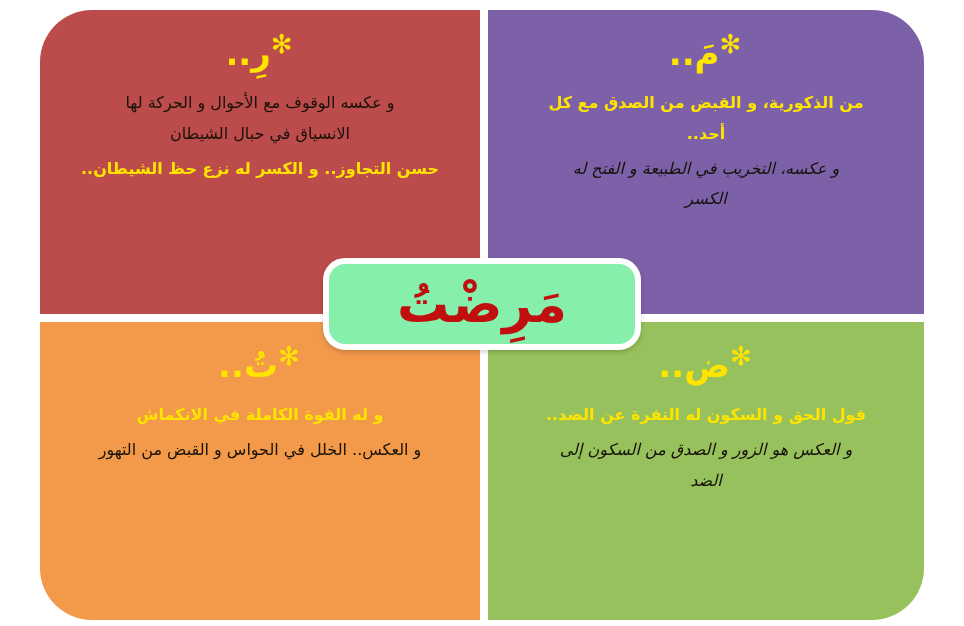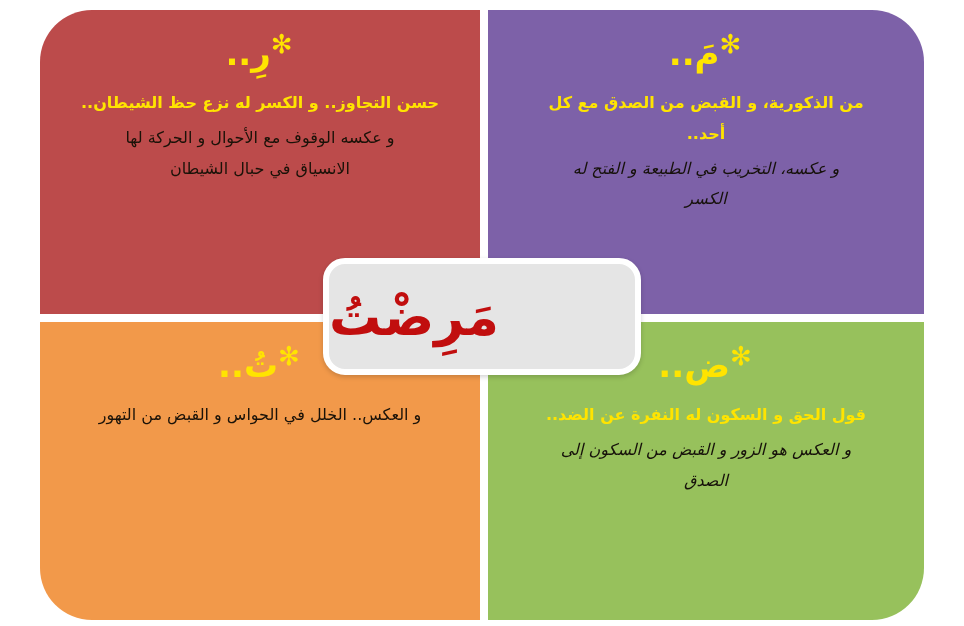--- a/index.html
+++ b/index.html
@@ -103,28 +103,28 @@
   .quad-bl .line-lo { color: #16110a; font-style: italic; }
 
   .block { margin-top: 10px; }
 
   
   #centre {
     position: absolute;
     left: 323px;
     top: 258px;
     width: 318px;
-    height: 117px;
+    height: 92px;
     box-sizing: border-box;
-    background: #e5e5e5;
+    background: #86efac;
     border: 6px solid #ffffff;
     border-radius: 22px;
     display: flex;
     align-items: center;
-    justify-content: flex-end;
+    justify-content: center;
     box-shadow: 0 2px 5px rgba(0,0,0,0.18);
     z-index: 5;
   }
   #centre-word {
     color: #C10E0E;
     font-size: 52px;
     font-weight: bold;
     direction: rtl;
     letter-spacing: 1px;
     line-height: 1;
@@ -133,25 +133,25 @@
 </head>
 <body>
 
 <div id="diagram">
 
   <div class="quad quad-tr">
     <div class="quad-head">
       <span class="star">✻</span><span>رِ..</span>
     </div>
     <div class="block">
-      <p class="line line-hi">حسن التجاوز.. و الكسر له نزع حظ الشيطان..</p>
+      <p class="line line-lo">و عكسه الوقوف مع الأحوال و الحركة لها</p>
+      <p class="line line-lo">الانسياق في حبال الشيطان</p>
     </div>
     <div class="block">
-      <p class="line line-lo">و عكسه الوقوف مع الأحوال و الحركة لها</p>
-      <p class="line line-lo">الانسياق في حبال الشيطان</p>
+      <p class="line line-hi">حسن التجاوز.. و الكسر له نزع حظ الشيطان..</p>
     </div>
   </div>
 
   <div class="quad quad-tl">
     <div class="quad-head">
       <span class="star">✻</span><span>مَ..</span>
     </div>
     <div class="block">
       <p class="line line-hi">من الذكورية، و القبض من الصدق مع كل</p>
       <p class="line line-hi">أحد..</p>
@@ -160,36 +160,37 @@
       <p class="line line-lo">و عكسه، التخريب في الطبيعة و الفتح له</p>
       <p class="line line-lo">الكسر</p>
     </div>
   </div>
 
   <div class="quad quad-br">
     <div class="quad-head">
       <span class="star">✻</span><span>تُ..</span>
     </div>
     <div class="block">
+      <p class="line line-hi">و له القوة الكاملة في الانكماش</p>
     </div>
     <div class="block">
       <p class="line line-lo">و العكس.. الخلل في الحواس و القبض من التهور</p>
     </div>
   </div>
 
   <div class="quad quad-bl">
     <div class="quad-head">
       <span class="star">✻</span><span>ض..</span>
     </div>
     <div class="block">
       <p class="line line-hi">قول الحق و السكون له النفرة عن الضد..</p>
     </div>
     <div class="block">
-      <p class="line line-lo">و العكس هو الزور و القبض من السكون إلى</p>
-      <p class="line line-lo">الصدق</p>
+      <p class="line line-lo">و العكس هو الزور و الصدق من السكون إلى</p>
+      <p class="line line-lo">الضد</p>
     </div>
   </div>
 
   <div id="centre">
     <span id="centre-word">مَرِضْتُ</span>
   </div>
 
 </div>
 
 </body></html>

